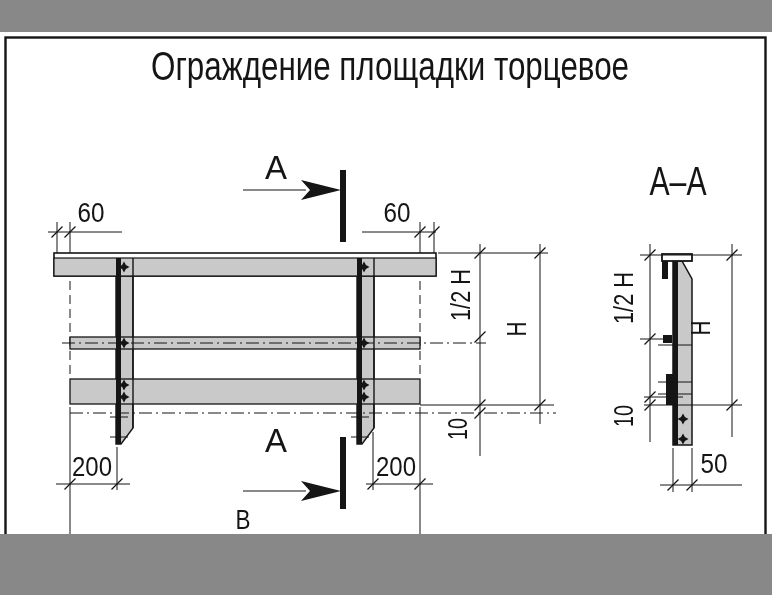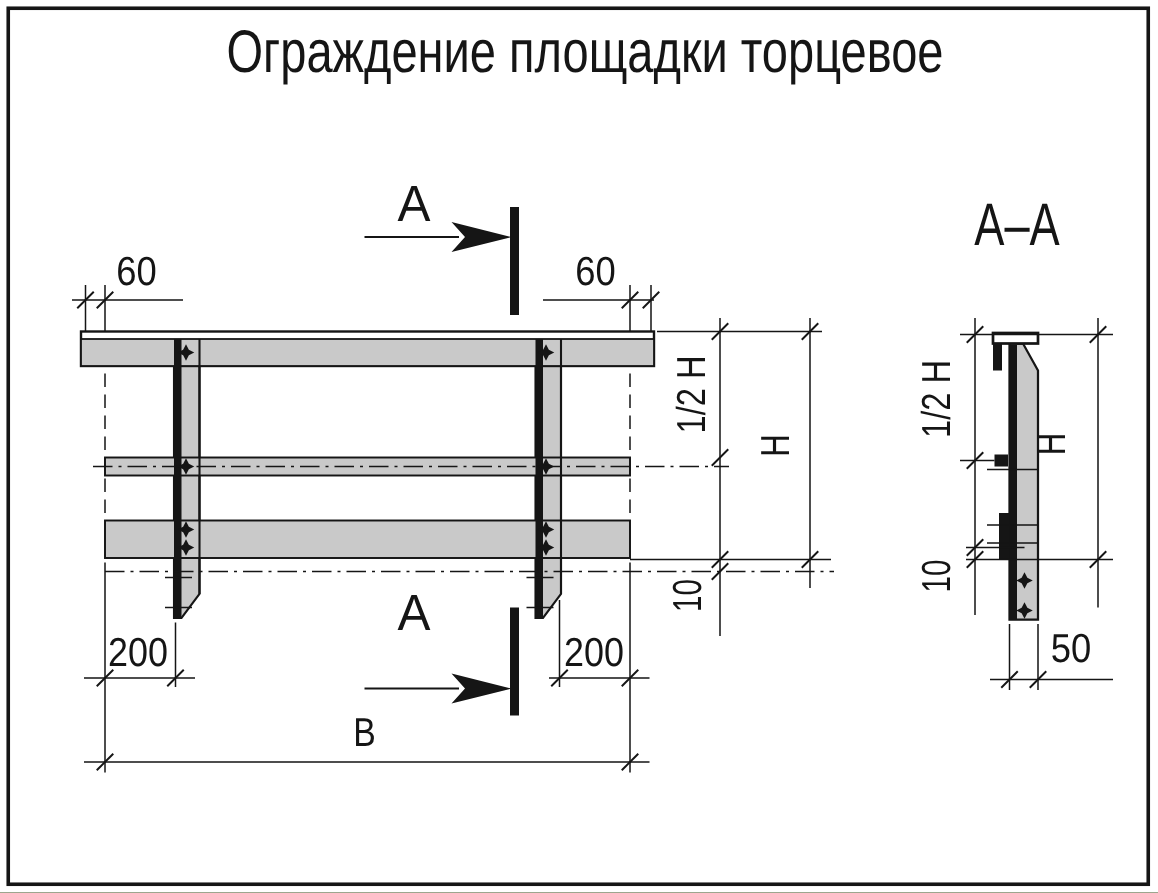--- a/index.html
+++ b/index.html
@@ -1,19 +1,20 @@
 <!DOCTYPE html>
 <html><head>
 <meta charset="utf-8">
 <style>
   html,body{margin:0;padding:0;background:#888;}
   .page{
-    width:772px;height:595px;background:#4d7c0f;position:relative;
+    width:772px;height:502px;background:#4d7c0f;position:relative;
     font-family:"Liberation Sans","DejaVu Sans",sans-serif;
     overflow:hidden;
+    margin-top:32px;
   }
   svg text{
     font-family:"Liberation Sans","DejaVu Sans",sans-serif;
     fill:#151515;
   }
   .title-text{font-size:40px;}
   .section-title{font-size:40px;}
   .cut-letter{font-size:34px;}
   .dim-text{font-size:27px;}
   .ln{stroke:#151515;fill:none;}

